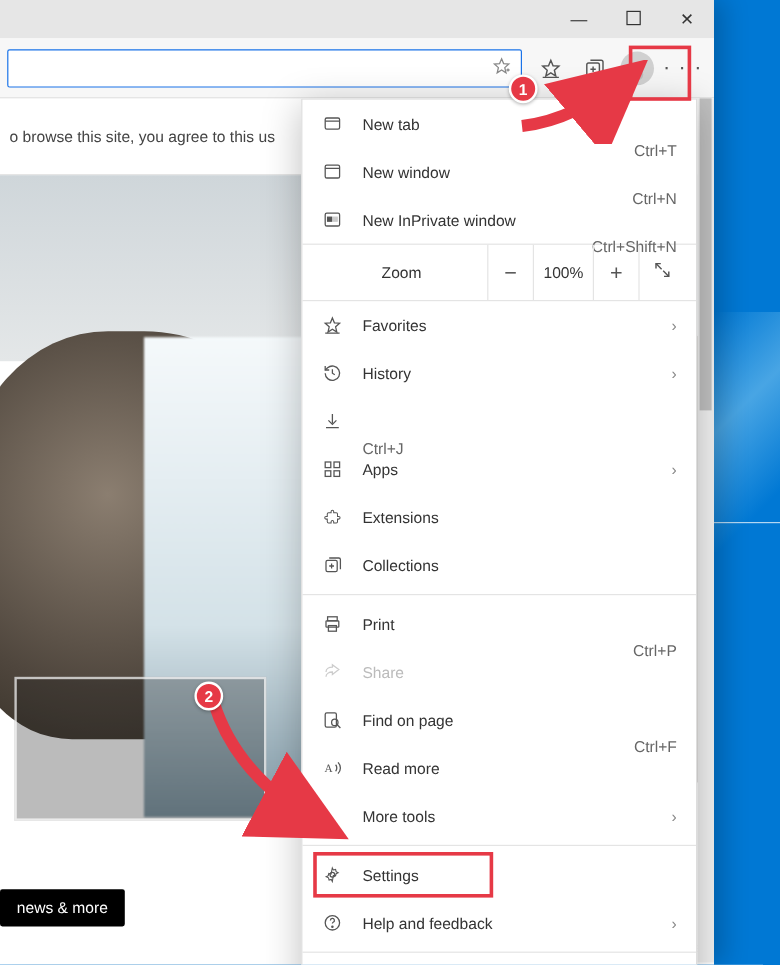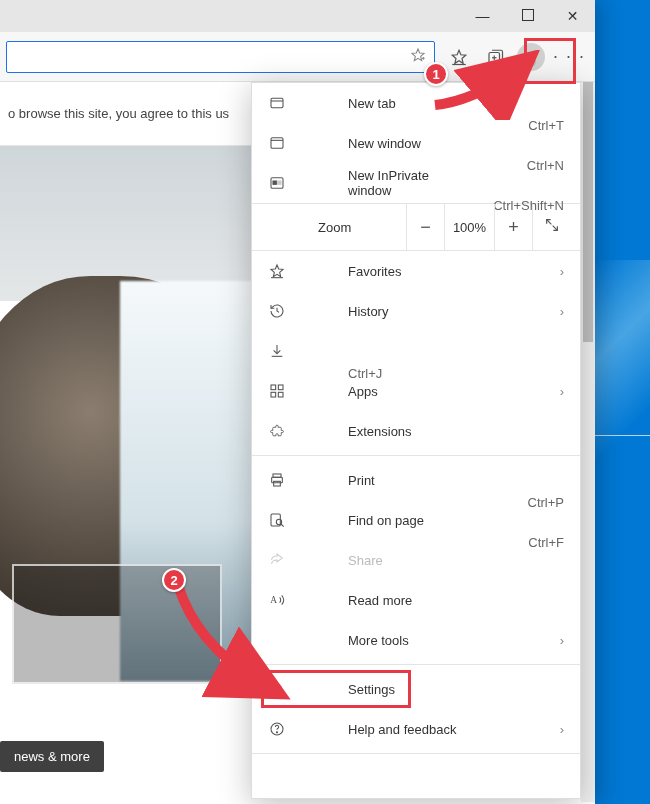--- a/index.html
+++ b/index.html
@@ -116,21 +116,21 @@
     white-space:nowrap;
   }
   .hero {
     position:absolute; top:64px; left:0; right:0; bottom:0;
   }
   .hero .sky{ position:absolute; top:0;left:0;right:0; height:155px; background:linear-gradient(#cfd6da,#e4e7e8);}
   .hero .rock-l{position:absolute;top:130px;left:-30px;width:300px;height:340px;background:radial-gradient(circle at 40% 40%,#8b7e70,#4f463d 60%,#2d281f);border-radius:40% 50% 40% 30%;}
   .hero .rock-r{position:absolute;top:110px;right:-60px;width:380px;height:420px;background:radial-gradient(circle at 30% 40%,#7e7264,#3f372d 70%,#221d15);border-radius:50% 40% 40% 50%;}
   .hero .water{position:absolute;top:135px;left:120px;width:140px;height:400px;background:linear-gradient(#f5f9fb,#d4e2e8 60%,#7e97a4);filter:blur(1px);} 
   .hero .thumb{position:absolute;left:12px;bottom:120px;width:210px;height:120px;border:2px solid rgba(255,255,255,0.7);background:rgba(30,30,30,0.3);}
-  .hero .badge{position:absolute;left:0;bottom:32px;background:#404040;color:#fff;padding:8px 14px;border-radius:2px;font-size:13px;}
+  .hero .badge{position:absolute;left:0;bottom:32px;background:#000000;color:#fff;padding:8px 14px;border-radius:2px;font-size:13px;}
   .hero .small-wonder{position:absolute;right:8px;bottom:8px;color:#ccc;font-size:11px;}
   
   .menu {
     position:absolute;
     top:82px; right:14px;
     width:330px;
     background:#fff;
     border:1px solid #ddd;
     box-shadow:0 6px 30px rgba(0,0,0,0.25);
     font-size:13px;
@@ -145,21 +145,20 @@
   .scrollbar .thumb{
     position:absolute; top:0;left:2px;
     width:10px; height:260px;
     background:#c0c0c0;
   }
   .menu .row{
     display:flex; align-items:center;
     height:40px;
     padding:0 16px;
     cursor:pointer;
-    gap:46px;
   }
   .menu .icon{
     width:18px; height:18px;
     margin-right:16px;
     display:flex; align-items:center; justify-content:center;
     color:#555;
     flex-shrink:0;
   }
   .menu .icon svg{width:16px;height:16px;}
   .menu .label{flex:1;}
@@ -373,54 +372,65 @@
 
     <div class="row">
       <span class="icon">
           <svg viewBox="0 0 24 24" fill="none" stroke="currentColor" stroke-width="1.6">
             <path d="M20 11V7a2 2 0 0 0-2-2h-4V3a2 2 0 1 0-4 0v2H6a2 2 0 0 0-2 2v4H2a2 2 0 1 0 0 4h2v4a2 2 0 0 0 2 2h4v-2a2 2 0 1 1 4 0v2h4a2 2 0 0 0 2-2v-4h2a2 2 0 1 0 0-4h-2z" transform="scale(0.8) translate(3 3)"></path>
           </svg>
         </span>
       <span class="label">Extensions</span>
     </div>
 
+    <div class="row">
+      <span class="icon">
+          <svg viewBox="0 0 24 24" fill="none" stroke="currentColor" stroke-width="1.6">
+            <rect x="4" y="6" width="14" height="14" rx="2"></rect>
+            <path d="M8 3h12a2 2 0 0 1 2 2v12"></path>
+            <line x1="8" y1="13" x2="14" y2="13"></line>
+            <line x1="11" y1="10" x2="11" y2="16"></line>
+          </svg>
+        </span>
+      <span class="label">Collections</span>
+    </div>
 
     <div class="sep"></div>
 
     <div class="row">
       <span class="icon">
           <svg viewBox="0 0 24 24" fill="none" stroke="currentColor" stroke-width="1.6">
             <rect x="6" y="3" width="12" height="5"></rect>
             <rect x="4" y="8" width="16" height="8" rx="1"></rect>
             <rect x="7" y="14" width="10" height="7"></rect>
           </svg>
         </span>
       <span class="label">Print</span>
       <span class="accel">Ctrl+P</span>
     </div>
 
+    <div class="row disabled">
+      <span class="icon">
+          <svg viewBox="0 0 24 24" fill="none" stroke="currentColor" stroke-width="1.6">
+            <path d="M4 12c0-4 4-6 8-6v-3l8 6-8 6v-3c-4 0-8 2-8 6"></path>
+          </svg>
+        </span>
+      <span class="label">Share</span>
+    </div>
+
     <div class="row">
       <span class="icon">
           <svg viewBox="0 0 24 24" fill="none" stroke="currentColor" stroke-width="1.6">
             <rect x="3" y="3" width="14" height="18" rx="2"></rect>
             <circle cx="15" cy="15" r="4"></circle>
             <line x1="18" y1="18" x2="22" y2="22"></line>
           </svg>
         </span>
       <span class="label">Find on page</span>
       <span class="accel">Ctrl+F</span>
-    </div>
-
-    <div class="row disabled">
-      <span class="icon">
-          <svg viewBox="0 0 24 24" fill="none" stroke="currentColor" stroke-width="1.6">
-            <path d="M4 12c0-4 4-6 8-6v-3l8 6-8 6v-3c-4 0-8 2-8 6"></path>
-          </svg>
-        </span>
-      <span class="label">Share</span>
     </div>
 
     <div class="row">
       <span class="icon">
           <svg viewBox="0 0 24 24" fill="none" stroke="currentColor" stroke-width="1.6">
             <text x="2" y="17" font-size="14" font-family="serif" fill="currentColor" stroke="none">A</text>
             <path d="M16 8c2 2 2 6 0 8M19 5c4 4 4 10 0 14"></path>
           </svg>
         </span>
       <span class="label">Read more</span>

